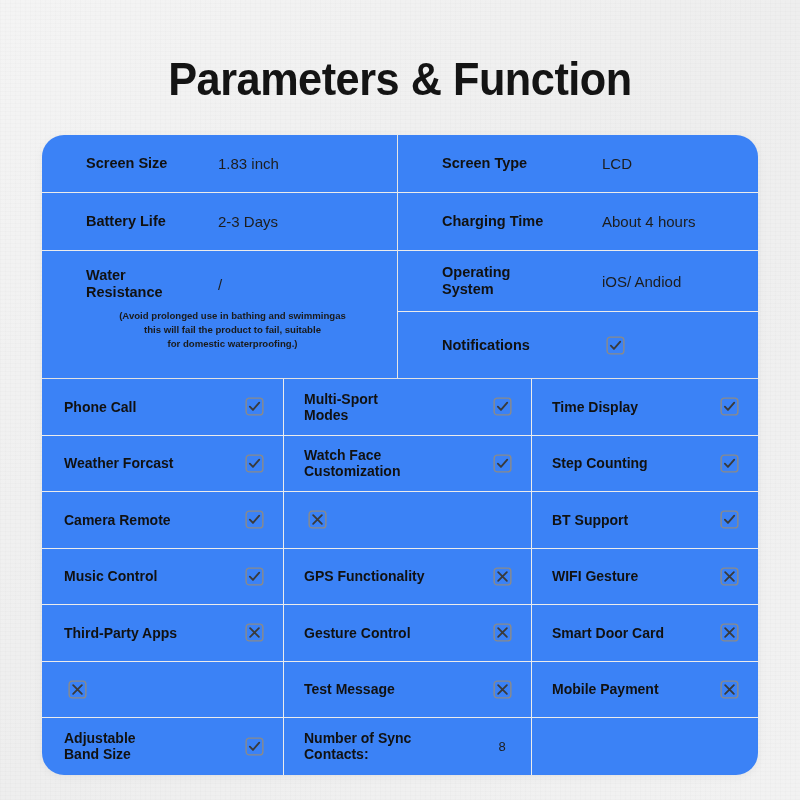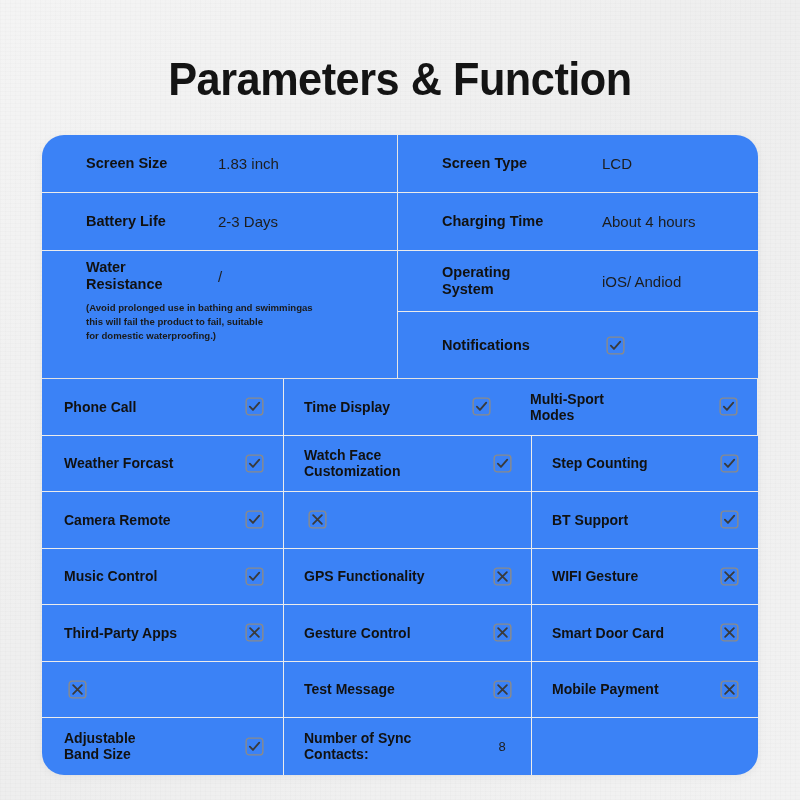--- a/index.html
+++ b/index.html
@@ -87,22 +87,22 @@
   .spec-note {
     font-size: 9.6px;
     font-weight: 700;
     color: #1a1a1a;
     line-height: 14px;
     padding: 0 18px 10px 44px;
   }
 
   .spec-col.left  .spec-row.r1 { height: 58px; }
   .spec-col.left  .spec-row.r2 { height: 58px; }
-  .spec-col.left  .spec-row.r3 { height: 50px; border-bottom: none; }
-  .spec-col.left  .note-wrap   { border-bottom: none; flex: 1; }
+  .spec-col.left  .spec-row.r3 { height: 50px; border-bottom: none; margin-top: 8px; }
+  .spec-col.left  .note-wrap   { border-bottom: none; flex: 1; text-align: center; }
 
   .spec-col.right .spec-row.r1 { height: 58px; }
   .spec-col.right .spec-row.r2 { height: 58px; }
   .spec-col.right .spec-row.r3 { height: 61px; }
   .spec-col.right .spec-row.r4 { height: 66px; border-bottom: none; }
 
   .spec-col.right .spec-label { width: 160px; }
 
   
   .feature-grid {
@@ -234,31 +234,31 @@
       <div class="feature-row">
         <div class="feature-cell c1">
           <div class="feat-label">Phone Call</div>
           <div class="mark-slot">
             <svg class="mark" viewBox="0 0 20 20" xmlns="http://www.w3.org/2000/svg">
               <rect x="1.2" y="1.2" width="17.6" height="17.6" rx="3.4" ry="3.4" fill="none" stroke="#8a8a8a" stroke-width="1.5"></rect>
               <path d="M5.1 10.2 L8.4 13.6 L15.0 5.9" fill="none" stroke="#3a3a3a" stroke-width="1.9" stroke-linecap="round" stroke-linejoin="round"></path>
             </svg>
           </div>
         </div>
+        <div class="feature-cell c2">
+          <div class="feat-label"><span>Multi-Sport</span><br><span>Modes</span></div>
+          <div class="mark-slot">
+            <svg class="mark" viewBox="0 0 20 20" xmlns="http://www.w3.org/2000/svg">
+              <rect x="1.2" y="1.2" width="17.6" height="17.6" rx="3.4" ry="3.4" fill="none" stroke="#8a8a8a" stroke-width="1.5"></rect>
+              <path d="M5.1 10.2 L8.4 13.6 L15.0 5.9" fill="none" stroke="#3a3a3a" stroke-width="1.9" stroke-linecap="round" stroke-linejoin="round"></path>
+            </svg>
+          </div>
+        </div>
         <div class="feature-cell c3">
           <div class="feat-label">Time Display</div>
-          <div class="mark-slot">
-            <svg class="mark" viewBox="0 0 20 20" xmlns="http://www.w3.org/2000/svg">
-              <rect x="1.2" y="1.2" width="17.6" height="17.6" rx="3.4" ry="3.4" fill="none" stroke="#8a8a8a" stroke-width="1.5"></rect>
-              <path d="M5.1 10.2 L8.4 13.6 L15.0 5.9" fill="none" stroke="#3a3a3a" stroke-width="1.9" stroke-linecap="round" stroke-linejoin="round"></path>
-            </svg>
-          </div>
-        </div>
-        <div class="feature-cell c2">
-          <div class="feat-label"><span>Multi-Sport</span><br><span>Modes</span></div>
           <div class="mark-slot">
             <svg class="mark" viewBox="0 0 20 20" xmlns="http://www.w3.org/2000/svg">
               <rect x="1.2" y="1.2" width="17.6" height="17.6" rx="3.4" ry="3.4" fill="none" stroke="#8a8a8a" stroke-width="1.5"></rect>
               <path d="M5.1 10.2 L8.4 13.6 L15.0 5.9" fill="none" stroke="#3a3a3a" stroke-width="1.9" stroke-linecap="round" stroke-linejoin="round"></path>
             </svg>
           </div>
         </div>
       </div>
       <div class="feature-row">
         <div class="feature-cell c1">

